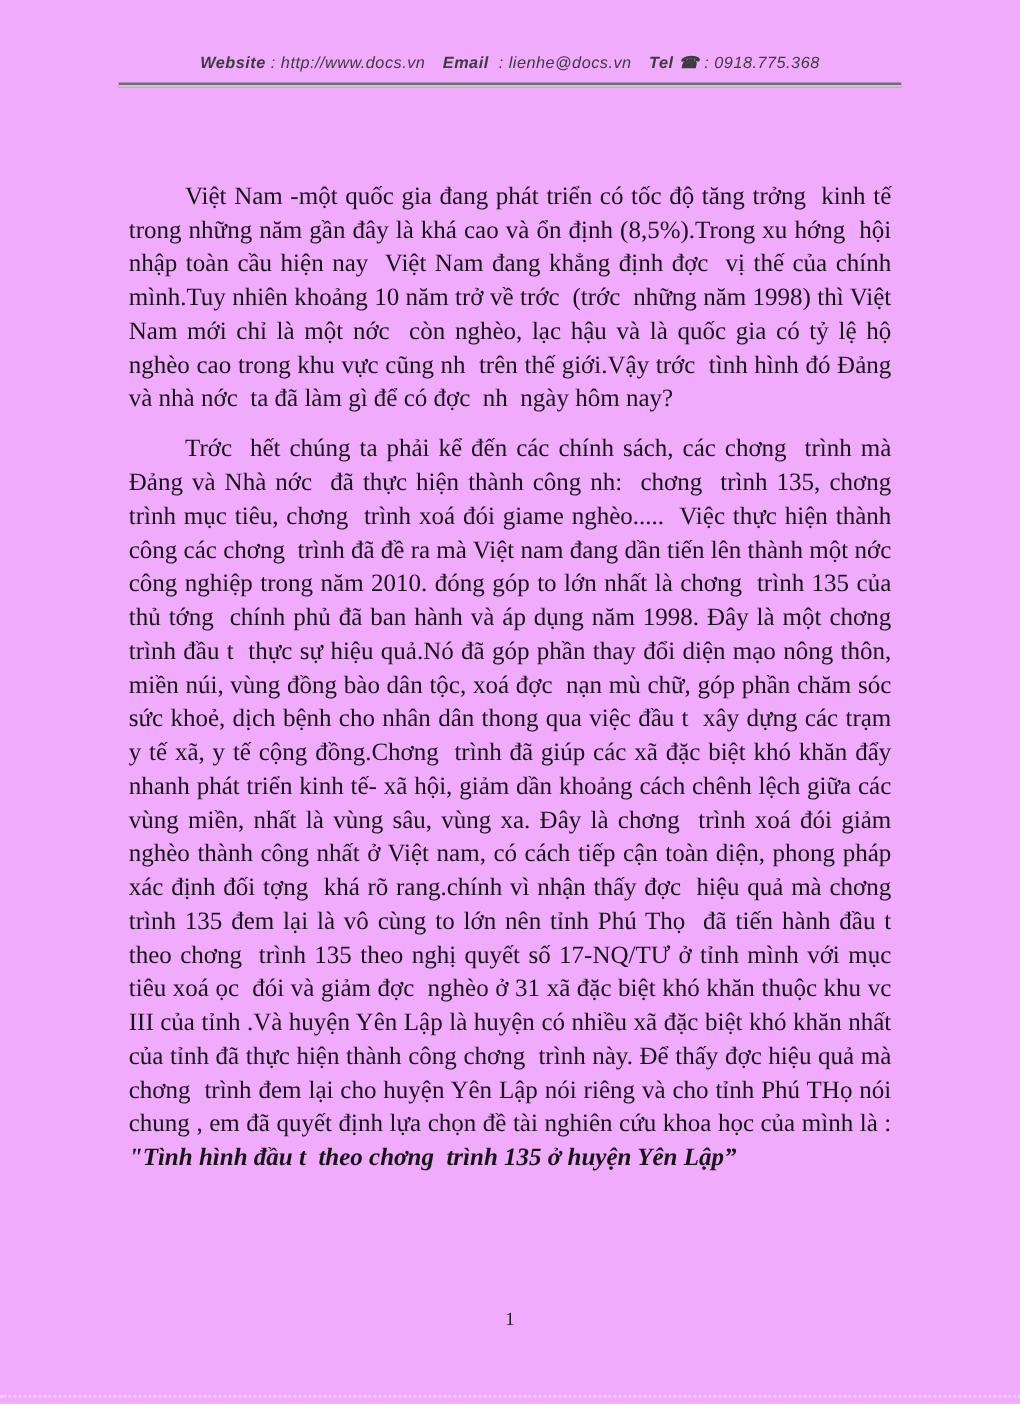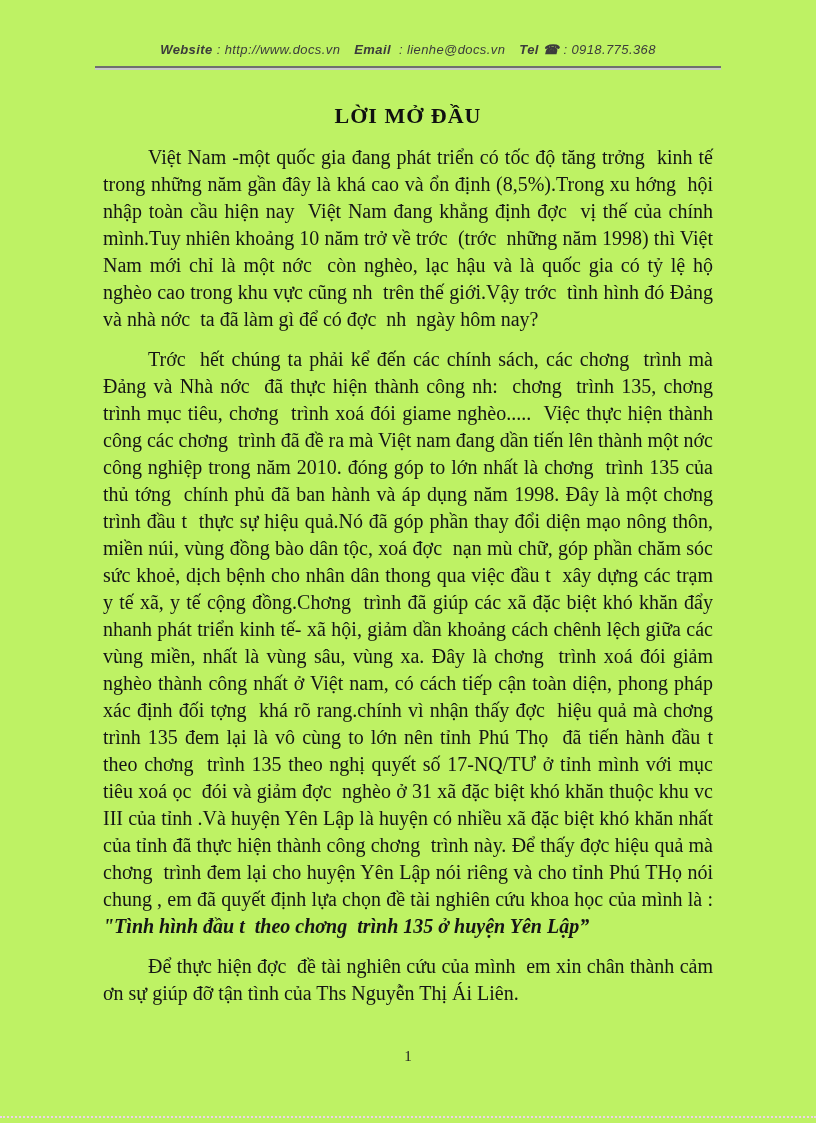--- a/index.html
+++ b/index.html
@@ -11,21 +11,21 @@
     width: 816px;
     height: 1123px;
     position: relative;
     font-family: "Liberation Serif", serif;
     color: #151515;
     overflow: hidden;
   }
   .page {
     position: absolute;
     inset: 0;
-    background: #bef264;
+    background: #f0abfc;
   }
   
   .hdr {
     position: absolute;
     top: 42px;
     left: 103px;
     width: 610px;
     text-align: center;
     font-family: "Liberation Sans", sans-serif;
     font-style: italic;
@@ -99,29 +99,27 @@
 </style>
 </head>
 <body>
 
 <div class="page">
 
   <div class="hdr"><span class="lbl">Website</span><span class="val"> : http://www.docs.vn</span><span class="sep"></span><span class="lbl">Email</span><span class="val">  : lienhe@docs.vn</span><span class="sep"></span><span class="lbl">Tel</span>&nbsp;<span class="lbl">☎</span><span class="val"> : 0918.775.368</span></div>
 
   <div class="hdr-rule"></div>
 
-  <h1 class="doc-title">LỜI MỞ ĐẦU</h1>
 
   <div class="body-text">
 
     <p class="para">Việt Nam -một quốc gia đang phát triển có tốc độ tăng trởng  kinh tế trong những năm gần đây là khá cao và ổn định (8,5%).Trong xu hớng  hội nhập toàn cầu hiện nay  Việt Nam đang khẳng định đợc  vị thế của chính mình.Tuy nhiên khoảng 10 năm trở về trớc  (trớc  những năm 1998) thì Việt Nam mới chỉ là một nớc  còn nghèo, lạc hậu và là quốc gia có tỷ lệ hộ nghèo cao trong khu vực cũng nh  trên thế giới.Vậy trớc  tình hình đó Đảng và nhà nớc  ta đã làm gì để có đợc  nh  ngày hôm nay?</p>
 
     <p class="para"><span>Trớc  hết chúng ta phải kể đến các chính sách, các chơng  trình mà Đảng và Nhà nớc  đã thực hiện thành công nh:  chơng  trình 135, chơng trình mục tiêu, chơng  trình xoá đói giame nghèo.....  Việc thực hiện thành công các chơng  trình đã đề ra mà Việt nam đang dần tiến lên thành một nớc  công nghiệp trong năm 2010. đóng góp to lớn nhất là chơng  trình 135 của thủ tớng  chính phủ đã ban hành và áp dụng năm 1998. Đây là một chơng  trình đầu t  thực sự hiệu quả.Nó đã góp phần thay đổi diện mạo nông thôn, miền núi, vùng đồng bào dân tộc, xoá đợc  nạn mù chữ, góp phần chăm sóc sức khoẻ, dịch bệnh cho nhân dân thong qua việc đầu t  xây dựng các trạm y tế xã, y tế cộng đồng.Chơng  trình đã giúp các xã đặc biệt khó khăn đẩy nhanh phát triển kinh tế- xã hội, giảm dần khoảng cách chênh lệch giữa các vùng miền, nhất là vùng sâu, vùng xa. Đây là chơng  trình xoá đói giảm nghèo thành công nhất ở Việt nam, có cách tiếp cận toàn diện, phong pháp xác định đối tợng  khá rõ rang.chính vì nhận thấy đợc  hiệu quả mà chơng  trình 135 đem lại là vô cùng to lớn nên tỉnh Phú Thọ  đã tiến hành đầu t  theo chơng  trình 135 theo nghị quyết số 17-NQ/TƯ ở tỉnh mình với mục tiêu xoá ọc  đói và giảm đợc  nghèo ở 31 xã đặc biệt khó khăn thuộc khu vc  III của tỉnh .Và huyện Yên Lập là huyện có nhiều xã đặc biệt khó khăn nhất của tỉnh đã thực hiện thành công chơng  trình này. Để thấy đợc hiệu quả mà chơng  trình đem lại cho huyện Yên Lập nói riêng và cho tỉnh Phú THọ nói chung , em đã quyết định lựa chọn đề tài nghiên cứu khoa học của mình là : </span><span class="quote">"Tình hình đầu t  theo chơng  trình 135 ở huyện Yên Lập”</span></p>
 
-    <p class="para">Để thực hiện đợc  đề tài nghiên cứu của mình  em xin chân thành cảm ơn sự giúp đỡ tận tình của Ths Nguyễn Thị Ái Liên.</p>
 
   </div>
 
   <div class="page-num">1</div>
 
   <div class="scan-edge"></div>
 
 </div>
 
 </body></html>

